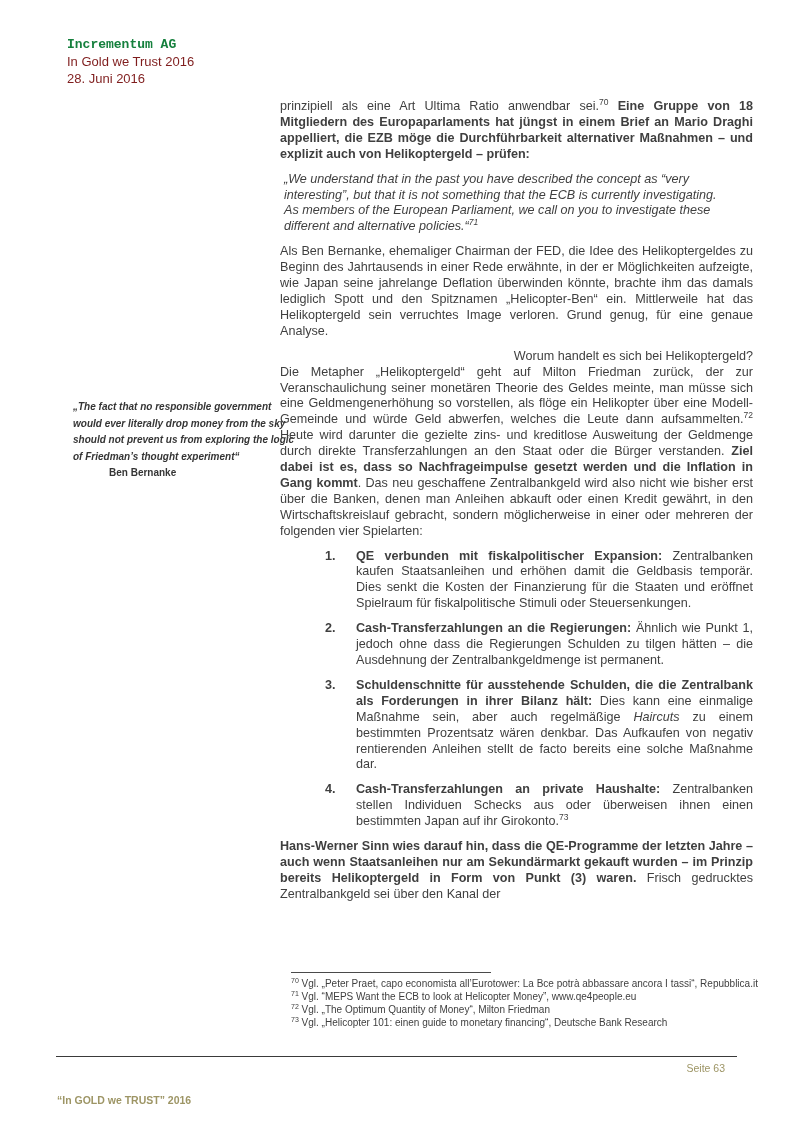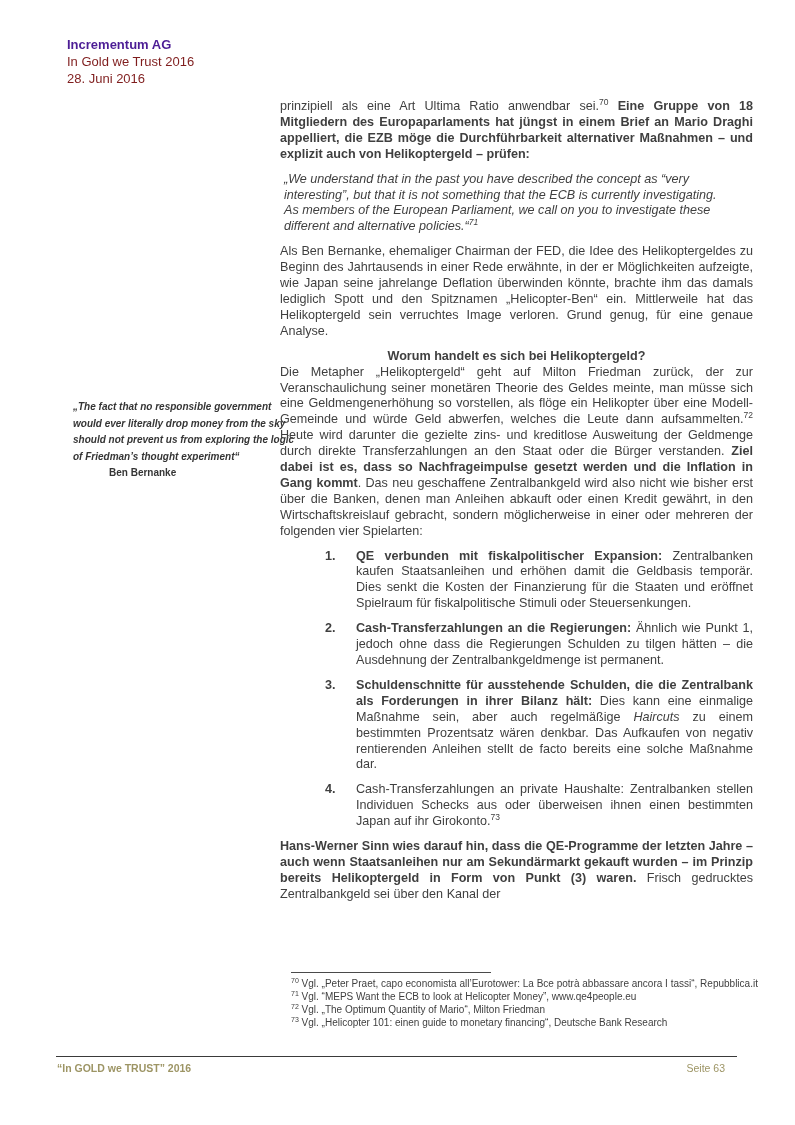--- a/index.html
+++ b/index.html
@@ -7,54 +7,54 @@
   body { font-family: "Liberation Sans", "DejaVu Sans", sans-serif; color: #3f3f3f; }
   .page {
     position: relative;
     width: 795px; height: 1125px;
     background: #ffffff;
     overflow: hidden;
   }
 
   
   .header { position: absolute; left: 67px; top: 36px; font-size: 13px; line-height: 17px; }
-  .header .company { font-weight: bold; color: #4c1d95; }
+  .header .company { font-weight: bold; color: #15803d; font-family: Liberation Mono, monospace; }
   .header .sub { color: #7f1d1d; }
 
   
   .margin-note { position: absolute; left: 73px; width: 226px; font-size: 10px; line-height: 16.6px; color: #353535; }
   .margin-note .quote-text { font-weight: bold; font-style: italic; }
   .margin-note .attribution { font-weight: bold; padding-left: 36px; }
   .margin-note.note2 { font-weight: bold; }
 
   
   .main { position: absolute; left: 280px; top: 99px; width: 473px; font-size: 12.6px; line-height: 15.9px; }
   .main p { text-align: justify; margin-bottom: 9px; }
   .main .quote-block {
     text-align: left; font-style: italic; white-space: pre-line;
     margin: 0 4px 9px 4px;
   }
-  .main .section-heading { font-weight: bold; text-align: center; margin-bottom: 0; }
+  .main .section-heading { font-weight: normal; text-align: right; margin-bottom: 0; }
   sup { font-size: 8.5px; line-height: 0; vertical-align: super; }
 
   .num-list { margin: 4px 0 9px 0; }
   .list-item { display: flex; padding-left: 45px; margin-bottom: 9px; }
   .list-item .num { width: 31px; flex-shrink: 0; font-weight: bold; }
   .list-item .item-text { flex: 1; text-align: justify; }
 
   
   .footnotes { position: absolute; left: 291px; top: 972px; width: 474px; font-size: 10px; line-height: 13px; color: #3f3f3f; }
   .footnote-rule { width: 200px; border-top: 1px solid #4a4a4a; margin-bottom: 4px; }
   .footnote { text-align: left; }
   .footnote sup { font-size: 7px; }
 
   
   .footer-rule { position: absolute; left: 56px; top: 1056px; width: 681px; border-top: 1.5px solid #3a3a3a; }
   .footer { position: absolute; left: 57px; top: 1062px; width: 668px; display: flex; justify-content: space-between; font-size: 10.5px; color: #9d9565; }
-  .footer .left { font-weight: bold; }
+  .footer .left { font-weight: bold; margin-top: 32px; }
 </style>
 </head>
 <body>
 
 <div class="page">
 
   <div class="header">
     <div class="company">Incrementum AG</div>
     <div class="sub">In Gold we Trust 2016</div>
     <div class="sub">28. Juni 2016</div>
@@ -85,32 +85,32 @@
       <div class="list-item">
         <span class="num">2.</span>
         <span class="item-text"><span style="font-weight: bold;">Cash-Transferzahlungen an die Regierungen:</span><span> Ähnlich wie Punkt 1, jedoch ohne dass die Regierungen Schulden zu tilgen hätten – die Ausdehnung der Zentralbankgeldmenge ist permanent.</span></span>
       </div>
       <div class="list-item">
         <span class="num">3.</span>
         <span class="item-text"><span style="font-weight: bold;">Schuldenschnitte für ausstehende Schulden, die die Zentralbank als Forderungen in ihrer Bilanz hält:</span><span> Dies kann eine einmalige Maßnahme sein, aber auch regelmäßige </span><span style="font-style: italic;">Haircuts</span><span> zu einem bestimmten Prozentsatz wären denkbar. Das Aufkaufen von negativ rentierenden Anleihen stellt de facto bereits eine solche Maßnahme dar.</span></span>
       </div>
       <div class="list-item">
         <span class="num">4.</span>
-        <span class="item-text"><span style="font-weight: normal;">Cash-Transferzahlungen an private Haushalte:</span><span> Zentralbanken stellen Individuen Schecks aus oder überweisen ihnen einen bestimmten Japan auf ihr Girokonto.</span><sup>73</sup></span>
+        <span class="item-text"><span style="font-weight: bold;">Cash-Transferzahlungen an private Haushalte:</span><span> Zentralbanken stellen Individuen Schecks aus oder überweisen ihnen einen bestimmten Japan auf ihr Girokonto.</span><sup>73</sup></span>
       </div>
     </div>
 
     <p><span style="font-weight: bold;">Hans-Werner Sinn wies darauf hin, dass die QE-Programme der letzten Jahre – auch wenn Staatsanleihen nur am Sekundärmarkt gekauft wurden – im Prinzip bereits Helikoptergeld in Form von Punkt (3) waren.</span><span> Frisch gedrucktes Zentralbankgeld sei über den Kanal der</span></p>
   </div>
 
   <div class="footnotes">
     <div class="footnote-rule"></div>
     <div class="footnote"><sup>70</sup><span> Vgl. „Peter Praet, capo economista all’Eurotower: La Bce potrà abbassare ancora I tassi“, Repubblica.it</span></div>
     <div class="footnote"><sup>71</sup><span> Vgl. “MEPS Want the ECB to look at Helicopter Money”, www.qe4people.eu</span></div>
-    <div class="footnote"><sup>72</sup><span> Vgl. „The Optimum Quantity of Mario“, Milton Friedman</span></div>
+    <div class="footnote"><sup>72</sup><span> Vgl. „The Optimum Quantity of Money“, Milton Friedman</span></div>
     <div class="footnote"><sup>73</sup><span> Vgl. „Helicopter 101: einen guide to monetary financing“, Deutsche Bank Research</span></div>
   </div>
 
   <div class="footer-rule"></div>
   <div class="footer">
     <span class="left">“In GOLD we TRUST” 2016</span>
     <span class="right">Seite 63</span>
   </div>
 
 </div>

